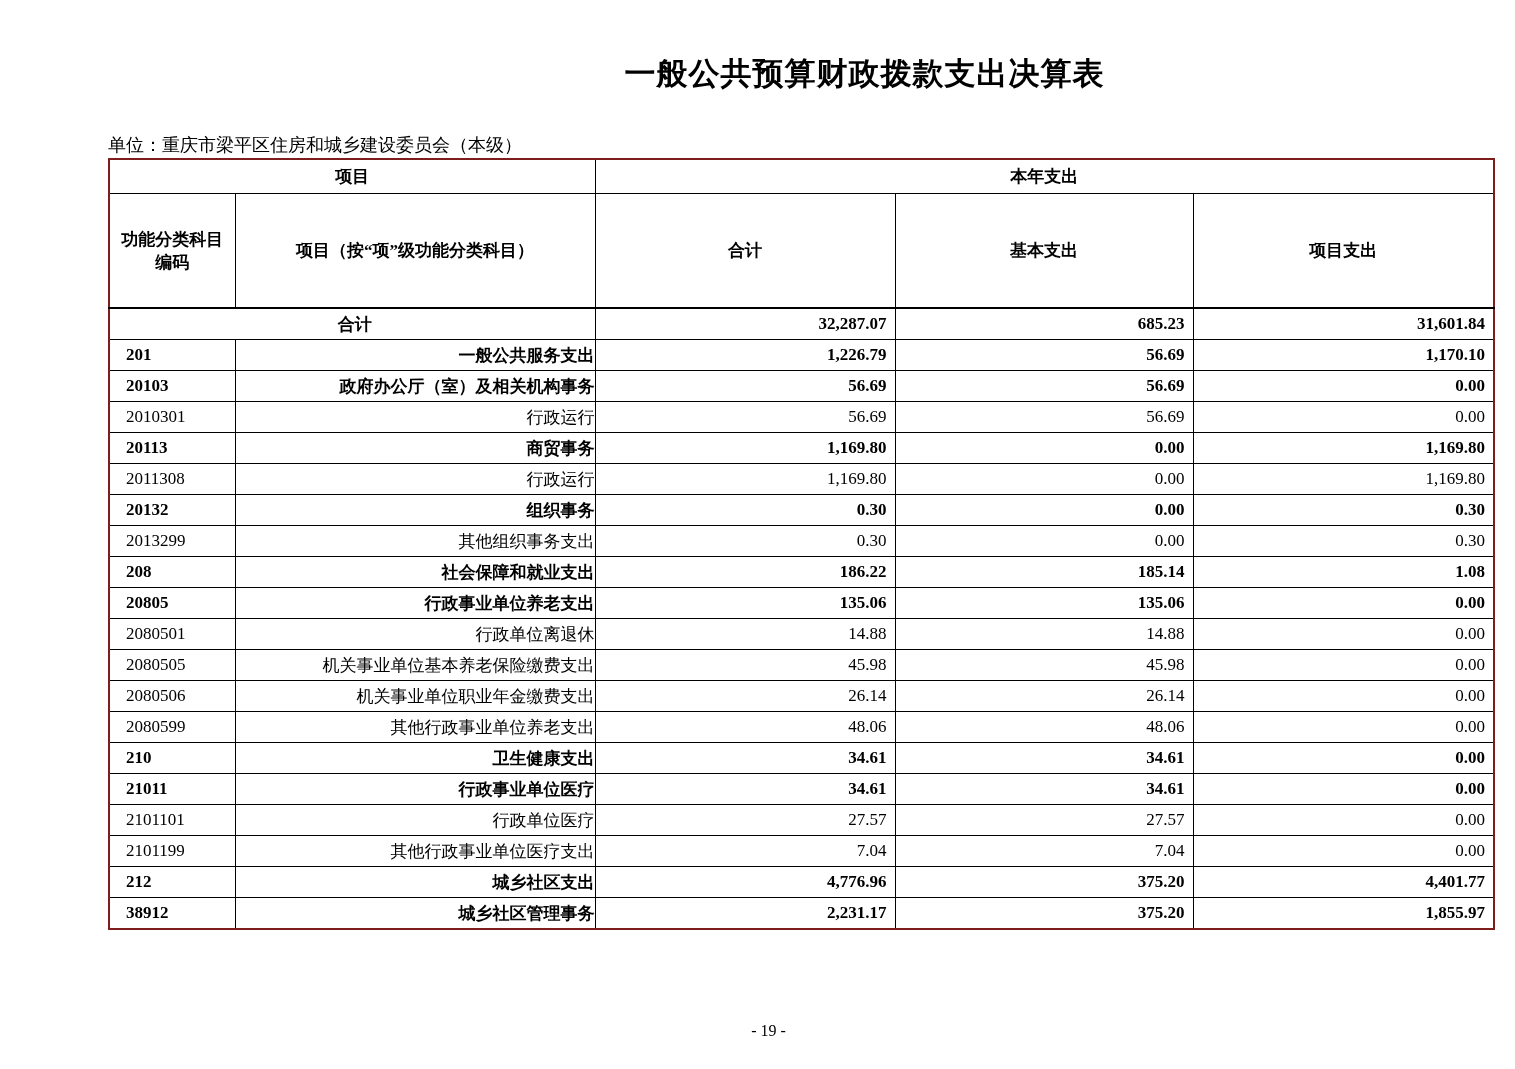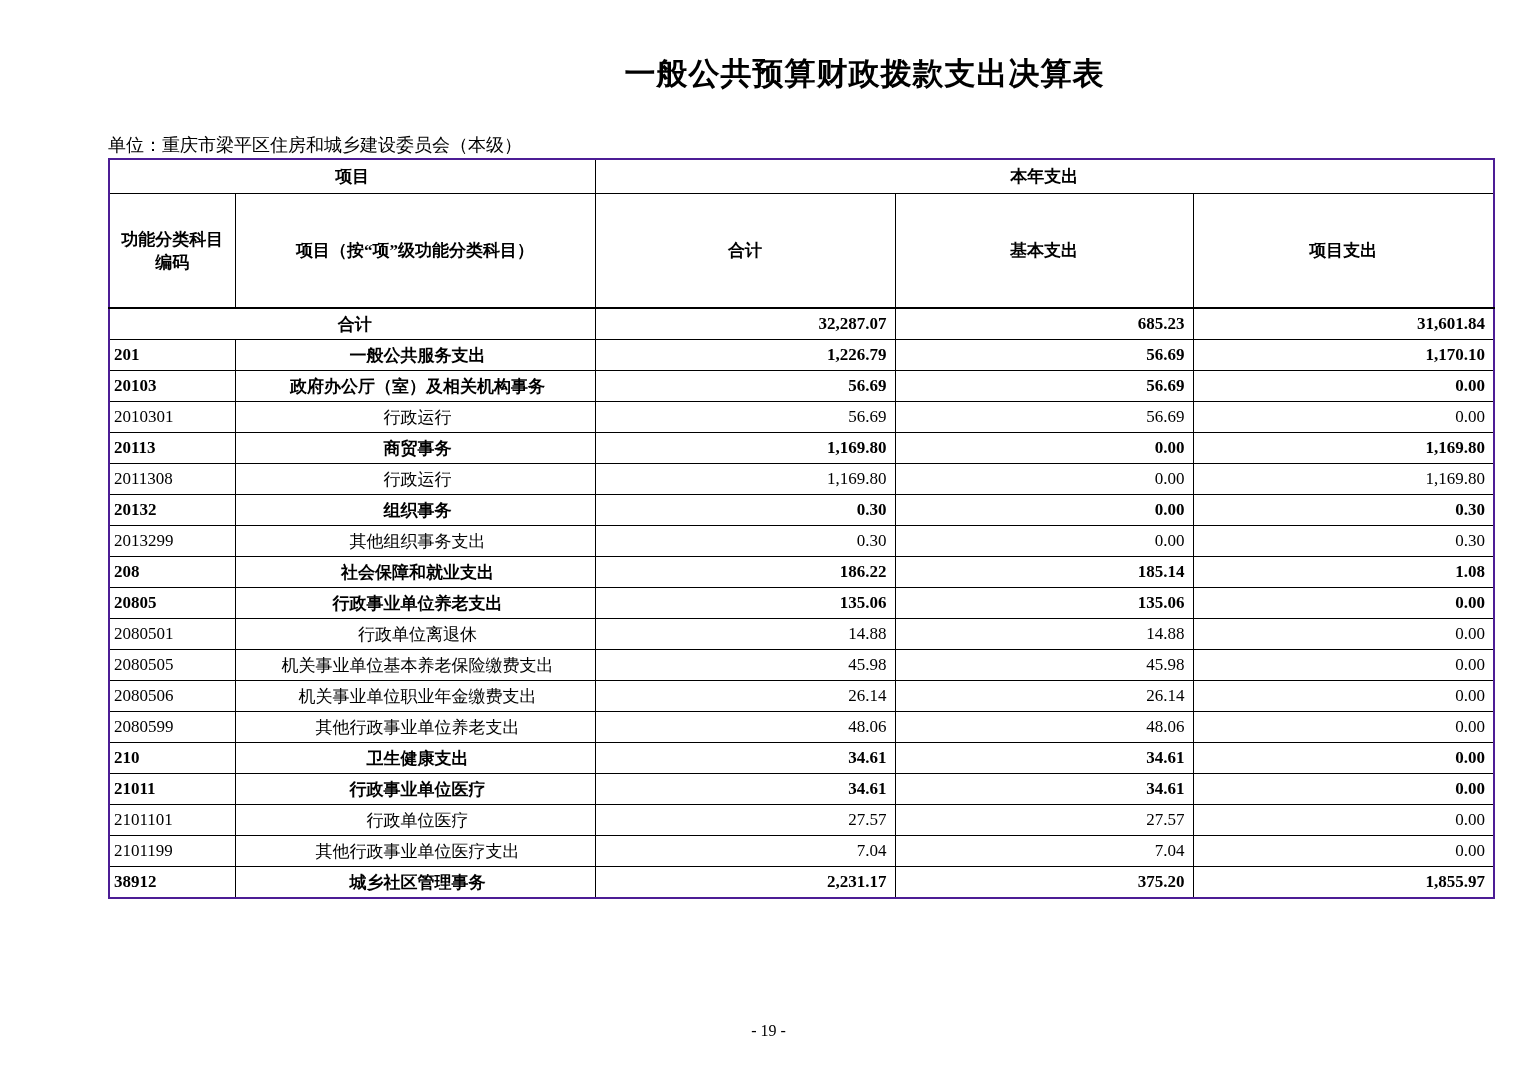--- a/index.html
+++ b/index.html
@@ -40,43 +40,43 @@
     display: flex;
     justify-content: space-between;
     font-size: 18px;
     line-height: 22px;
     margin: 4px 0 2px 0;
   }
   table.budget {
     border-collapse: collapse;
     table-layout: fixed;
     width: 1385px;
-    border: 2px solid #4c1d95;
+    border: 2px solid #7f1d1d;
   }
   table.budget th, table.budget td {
     border: 1px solid #000;
     font-size: 17px;
     overflow: hidden;
   }
   thead th {
     font-weight: bold;
     text-align: center;
     padding: 0 4px;
     white-space: pre-line;
   }
   tr.hdr-group th { height: 33px; }
   tr.hdr-cols th { height: 113px; border-bottom: 2px solid #000; }
   tbody td { height: 30px; padding: 0; }
   td.code {
     text-align: left;
-    padding-left: 4px;
+    padding-left: 16px;
     margin-left: 25px;
   }
   td.name {
-    text-align: center;
+    text-align: right;
     padding-left: 5px;
   }
   td.name.merged {
     text-align: center;
   }
   td.num {
     text-align: right;
     padding-right: 8px;
   }
   tr.bold td { font-weight: bold; }
@@ -246,20 +246,27 @@
             <td class="num">0.00</td>
           </tr>
           <tr>
             <td class="code">2101199</td>
             <td class="name">其他行政事业单位医疗支出</td>
             <td class="num">7.04</td>
             <td class="num">7.04</td>
             <td class="num">0.00</td>
           </tr>
           <tr class="bold">
+            <td class="code">212</td>
+            <td class="name">城乡社区支出</td>
+            <td class="num">4,776.96</td>
+            <td class="num">375.20</td>
+            <td class="num">4,401.77</td>
+          </tr>
+          <tr class="bold">
             <td class="code">38912</td>
             <td class="name">城乡社区管理事务</td>
             <td class="num">2,231.17</td>
             <td class="num">375.20</td>
             <td class="num">1,855.97</td>
           </tr>
         </tbody>
     </table>
 
   </div>

